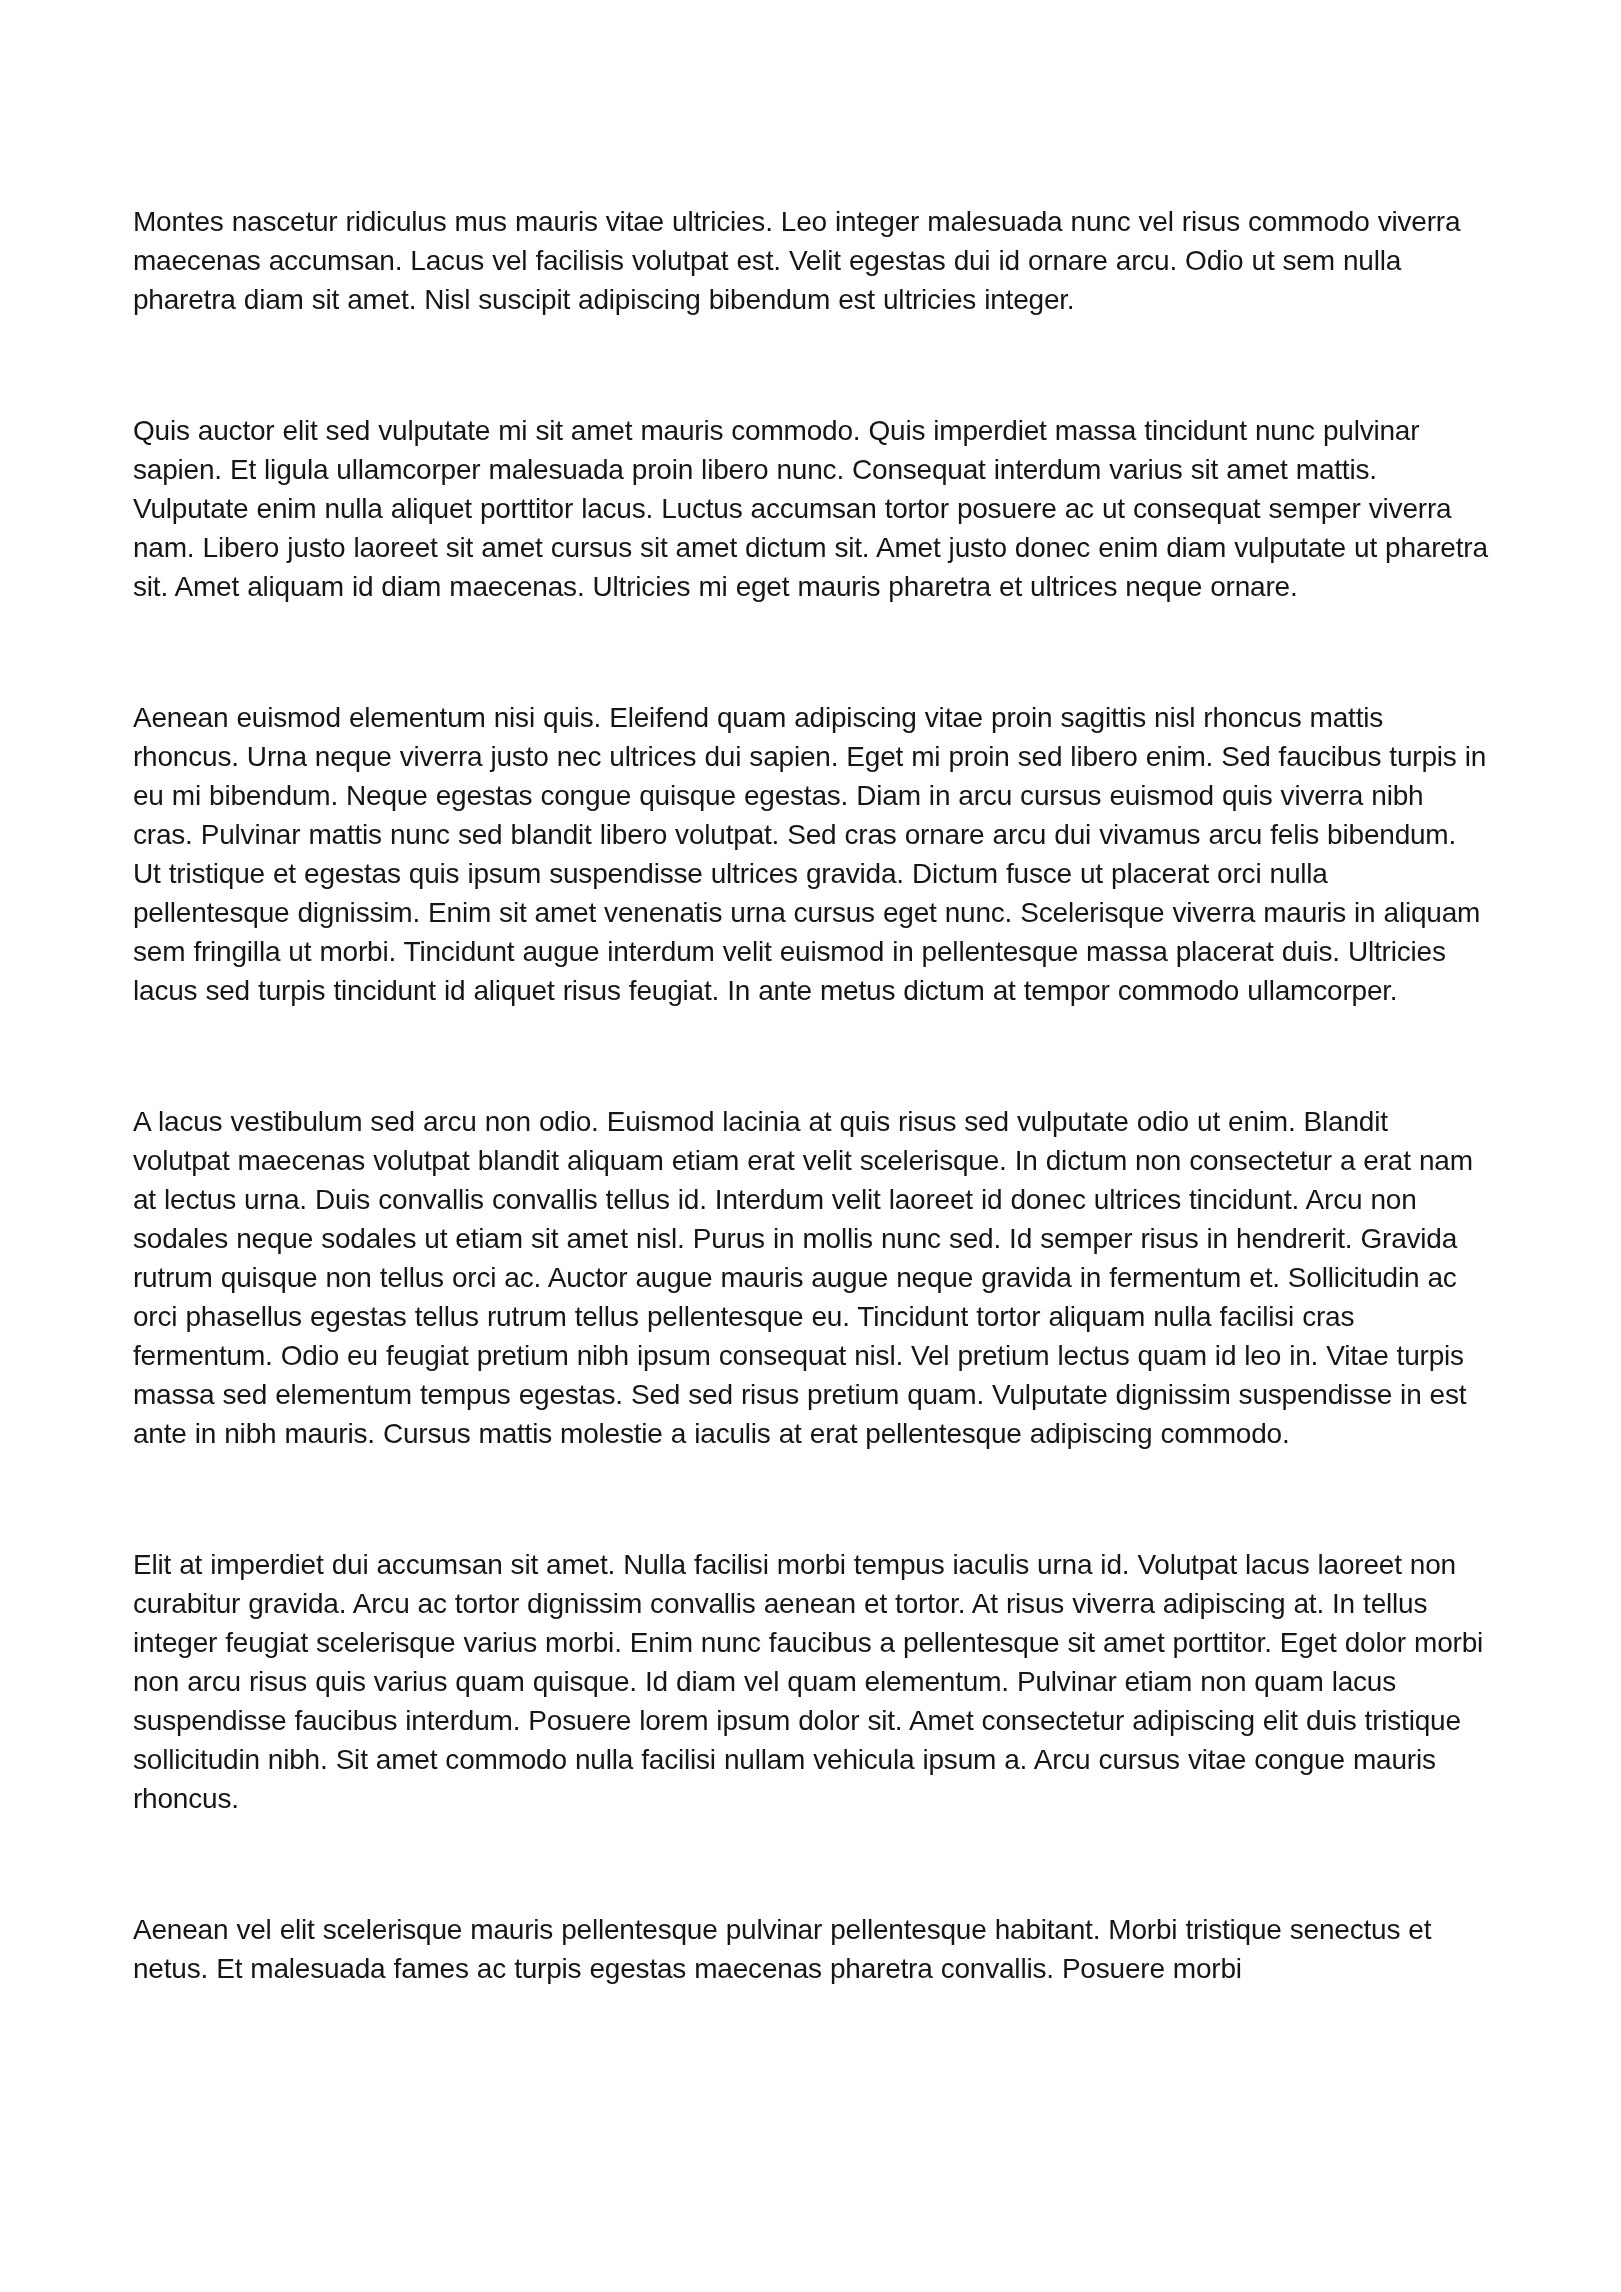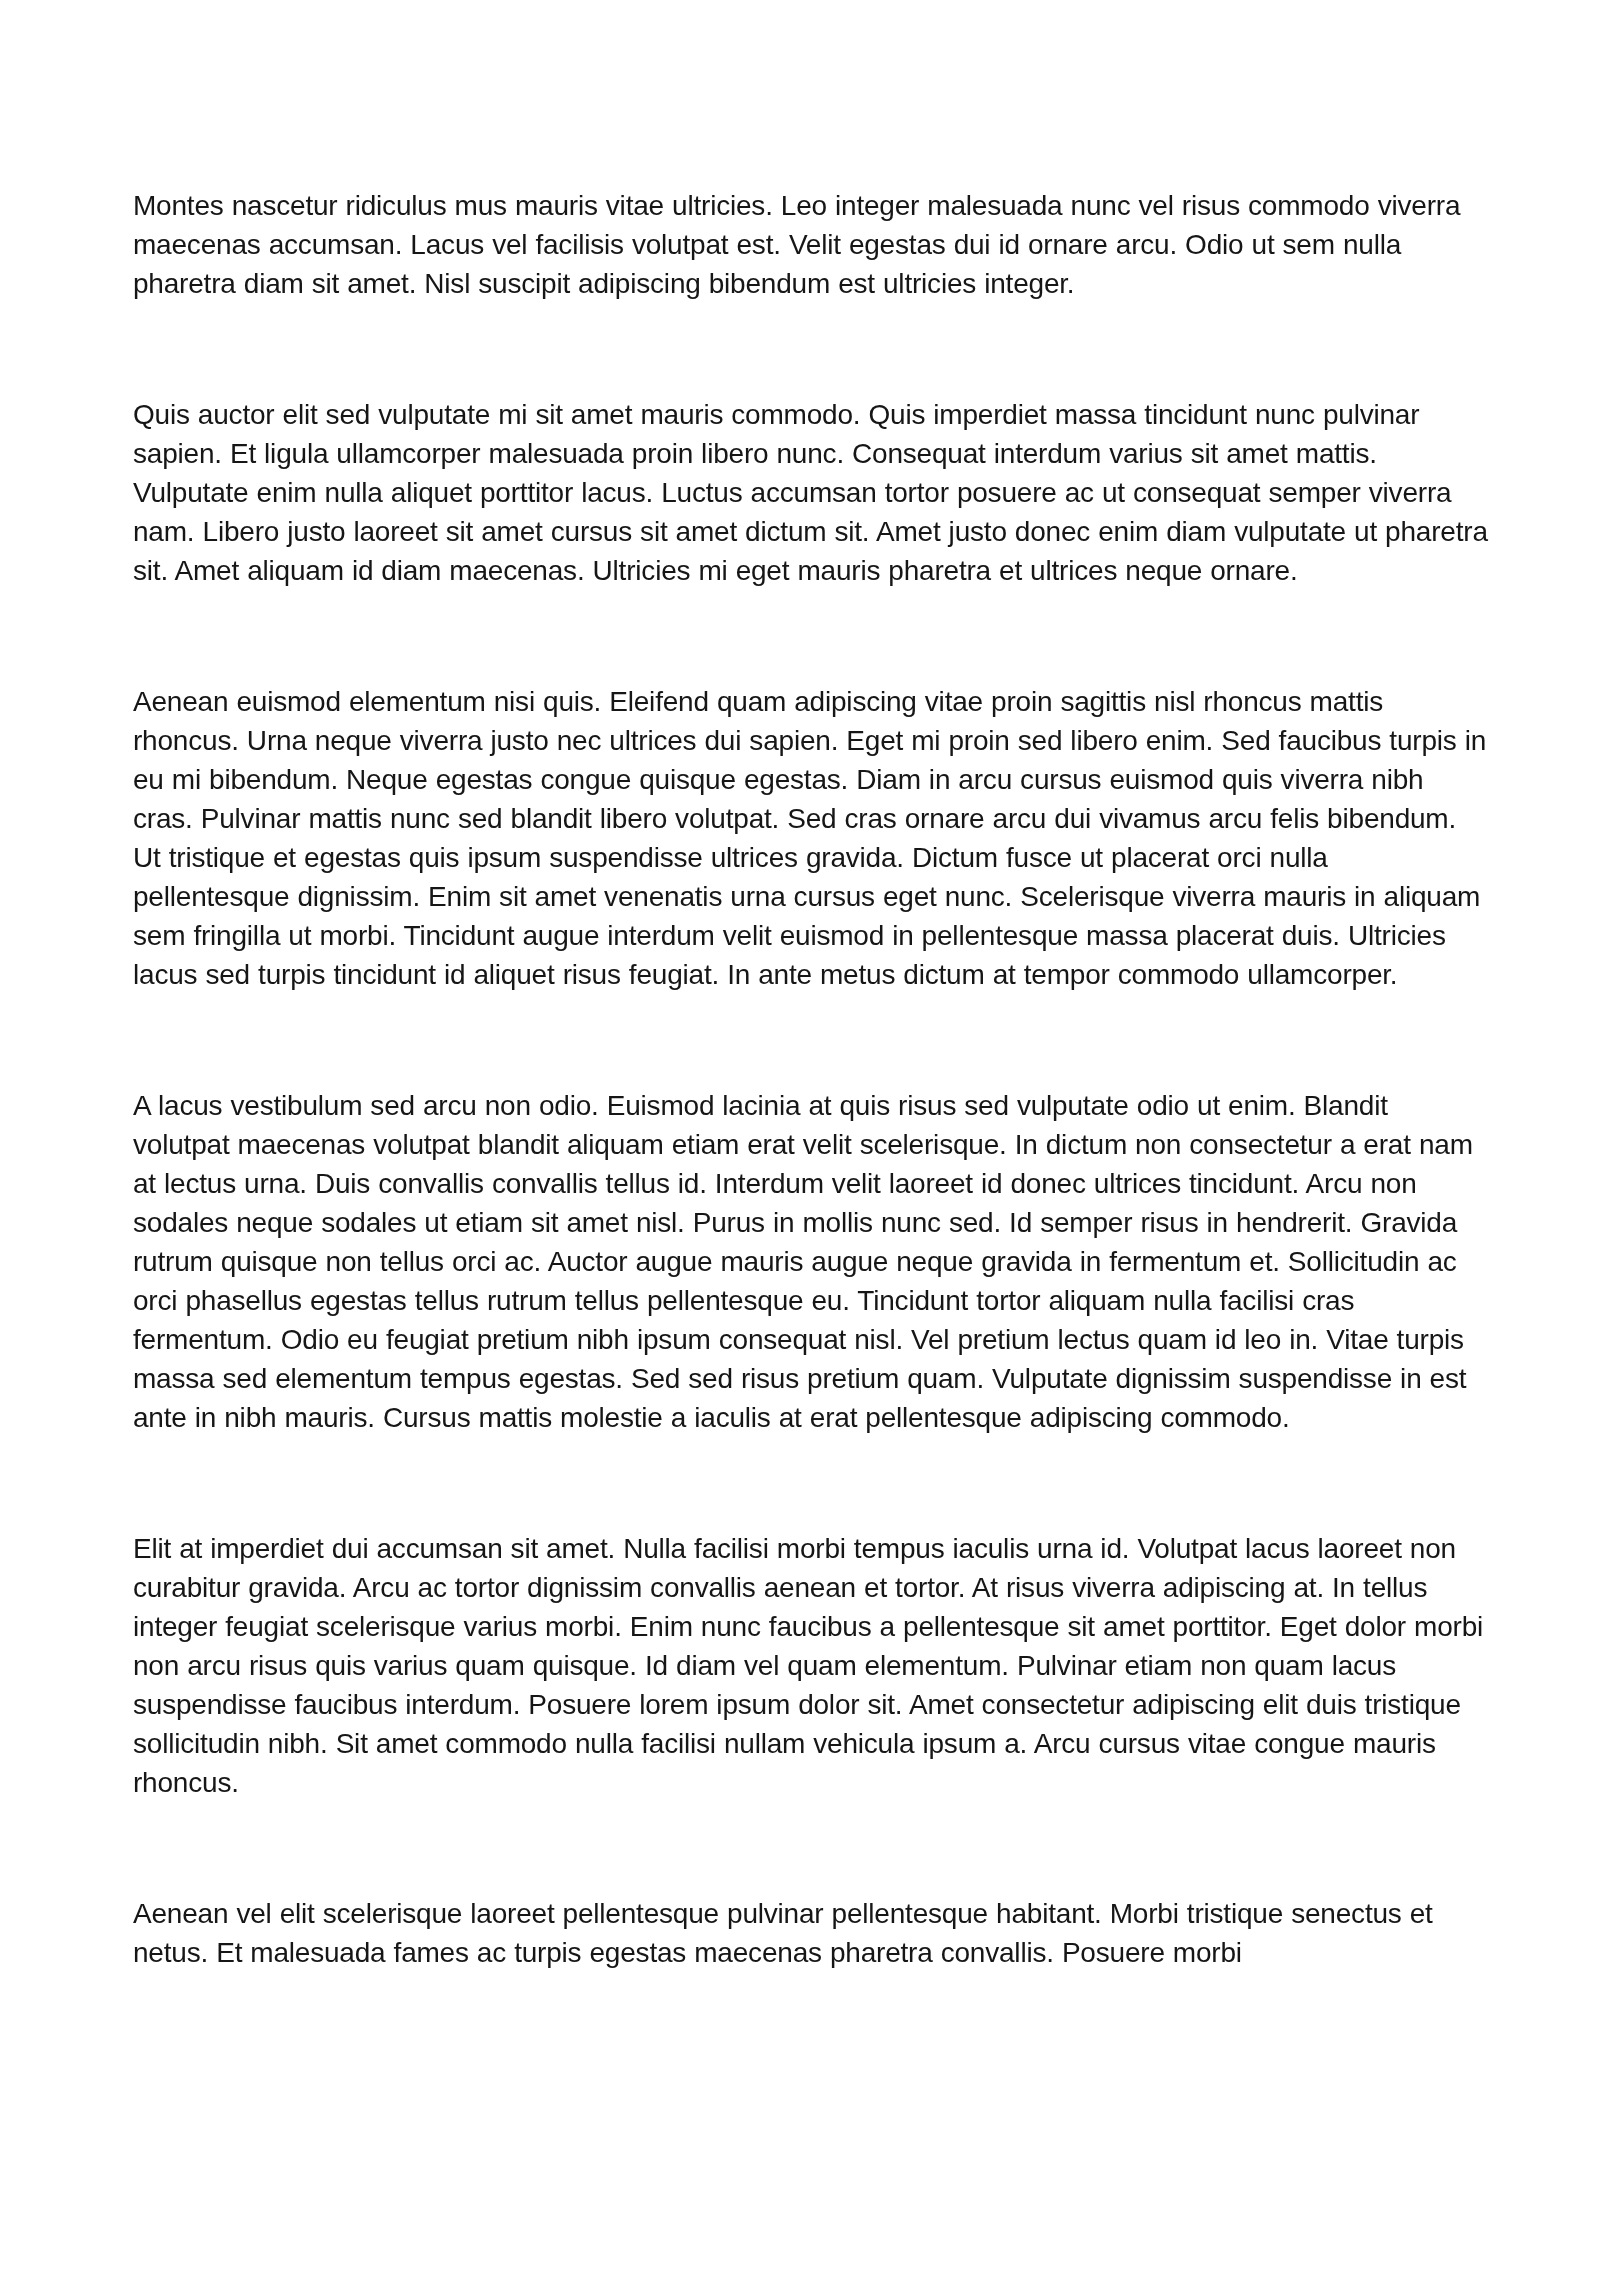--- a/index.html
+++ b/index.html
@@ -15,21 +15,21 @@
     overflow: hidden;
     font-family: "Liberation Sans", sans-serif;
   }
   .page-content {
     position: absolute;
     top: 186px;
     left: 133px;
     right: 131px;
   }
   .para {
-    margin: 0 0 92px 0;
+    margin: 16px 0 92px 0;
     font-size: 28px;
     line-height: 39px;
     letter-spacing: -0.2px;
     color: #161616;
     text-align: left;
     word-spacing: 0.5px;
   }
   .para:last-child {
     margin-bottom: 0;
   }
@@ -37,16 +37,16 @@
 </head>
 <body>
 
 <div class="page">
   <div class="page-content">
     <p class="para">Montes nascetur ridiculus mus mauris vitae ultricies. Leo integer malesuada nunc vel risus commodo viverra maecenas accumsan. Lacus vel facilisis volutpat est. Velit egestas dui id ornare arcu. Odio ut sem nulla pharetra diam sit amet. Nisl suscipit adipiscing bibendum est ultricies integer.</p>
     <p class="para">Quis auctor elit sed vulputate mi sit amet mauris commodo. Quis imperdiet massa tincidunt nunc pulvinar sapien. Et ligula ullamcorper malesuada proin libero nunc. Consequat interdum varius sit amet mattis. Vulputate enim nulla aliquet porttitor lacus. Luctus accumsan tortor posuere ac ut consequat semper viverra nam. Libero justo laoreet sit amet cursus sit amet dictum sit. Amet justo donec enim diam vulputate ut pharetra sit. Amet aliquam id diam maecenas. Ultricies mi eget mauris pharetra et ultrices neque ornare.</p>
     <p class="para">Aenean euismod elementum nisi quis. Eleifend quam adipiscing vitae proin sagittis nisl rhoncus mattis rhoncus. Urna neque viverra justo nec ultrices dui sapien. Eget mi proin sed libero enim. Sed faucibus turpis in eu mi bibendum. Neque egestas congue quisque egestas. Diam in arcu cursus euismod quis viverra nibh cras. Pulvinar mattis nunc sed blandit libero volutpat. Sed cras ornare arcu dui vivamus arcu felis bibendum. Ut tristique et egestas quis ipsum suspendisse ultrices gravida. Dictum fusce ut placerat orci nulla pellentesque dignissim. Enim sit amet venenatis urna cursus eget nunc. Scelerisque viverra mauris in aliquam sem fringilla ut morbi. Tincidunt augue interdum velit euismod in pellentesque massa placerat duis. Ultricies lacus sed turpis tincidunt id aliquet risus feugiat. In ante metus dictum at tempor commodo ullamcorper.</p>
     <p class="para">A lacus vestibulum sed arcu non odio. Euismod lacinia at quis risus sed vulputate odio ut enim. Blandit volutpat maecenas volutpat blandit aliquam etiam erat velit scelerisque. In dictum non consectetur a erat nam at lectus urna. Duis convallis convallis tellus id. Interdum velit laoreet id donec ultrices tincidunt. Arcu non sodales neque sodales ut etiam sit amet nisl. Purus in mollis nunc sed. Id semper risus in hendrerit. Gravida rutrum quisque non tellus orci ac. Auctor augue mauris augue neque gravida in fermentum et. Sollicitudin ac orci phasellus egestas tellus rutrum tellus pellentesque eu. Tincidunt tortor aliquam nulla facilisi cras fermentum. Odio eu feugiat pretium nibh ipsum consequat nisl. Vel pretium lectus quam id leo in. Vitae turpis massa sed elementum tempus egestas. Sed sed risus pretium quam. Vulputate dignissim suspendisse in est ante in nibh mauris. Cursus mattis molestie a iaculis at erat pellentesque adipiscing commodo.</p>
     <p class="para">Elit at imperdiet dui accumsan sit amet. Nulla facilisi morbi tempus iaculis urna id. Volutpat lacus laoreet non curabitur gravida. Arcu ac tortor dignissim convallis aenean et tortor. At risus viverra adipiscing at. In tellus integer feugiat scelerisque varius morbi. Enim nunc faucibus a pellentesque sit amet porttitor. Eget dolor morbi non arcu risus quis varius quam quisque. Id diam vel quam elementum. Pulvinar etiam non quam lacus suspendisse faucibus interdum. Posuere lorem ipsum dolor sit. Amet consectetur adipiscing elit duis tristique sollicitudin nibh. Sit amet commodo nulla facilisi nullam vehicula ipsum a. Arcu cursus vitae congue mauris rhoncus.</p>
-    <p class="para">Aenean vel elit scelerisque laoreet pellentesque pulvinar pellentesque habitant. Morbi tristique senectus et netus. Et malesuada fames ac turpis egestas maecenas pharetra convallis. Posuere morbi</p>
+    <p class="para">Aenean vel elit scelerisque mauris pellentesque pulvinar pellentesque habitant. Morbi tristique senectus et netus. Et malesuada fames ac turpis egestas maecenas pharetra convallis. Posuere morbi</p>
   </div>
 </div>
 
 
 </body></html>

